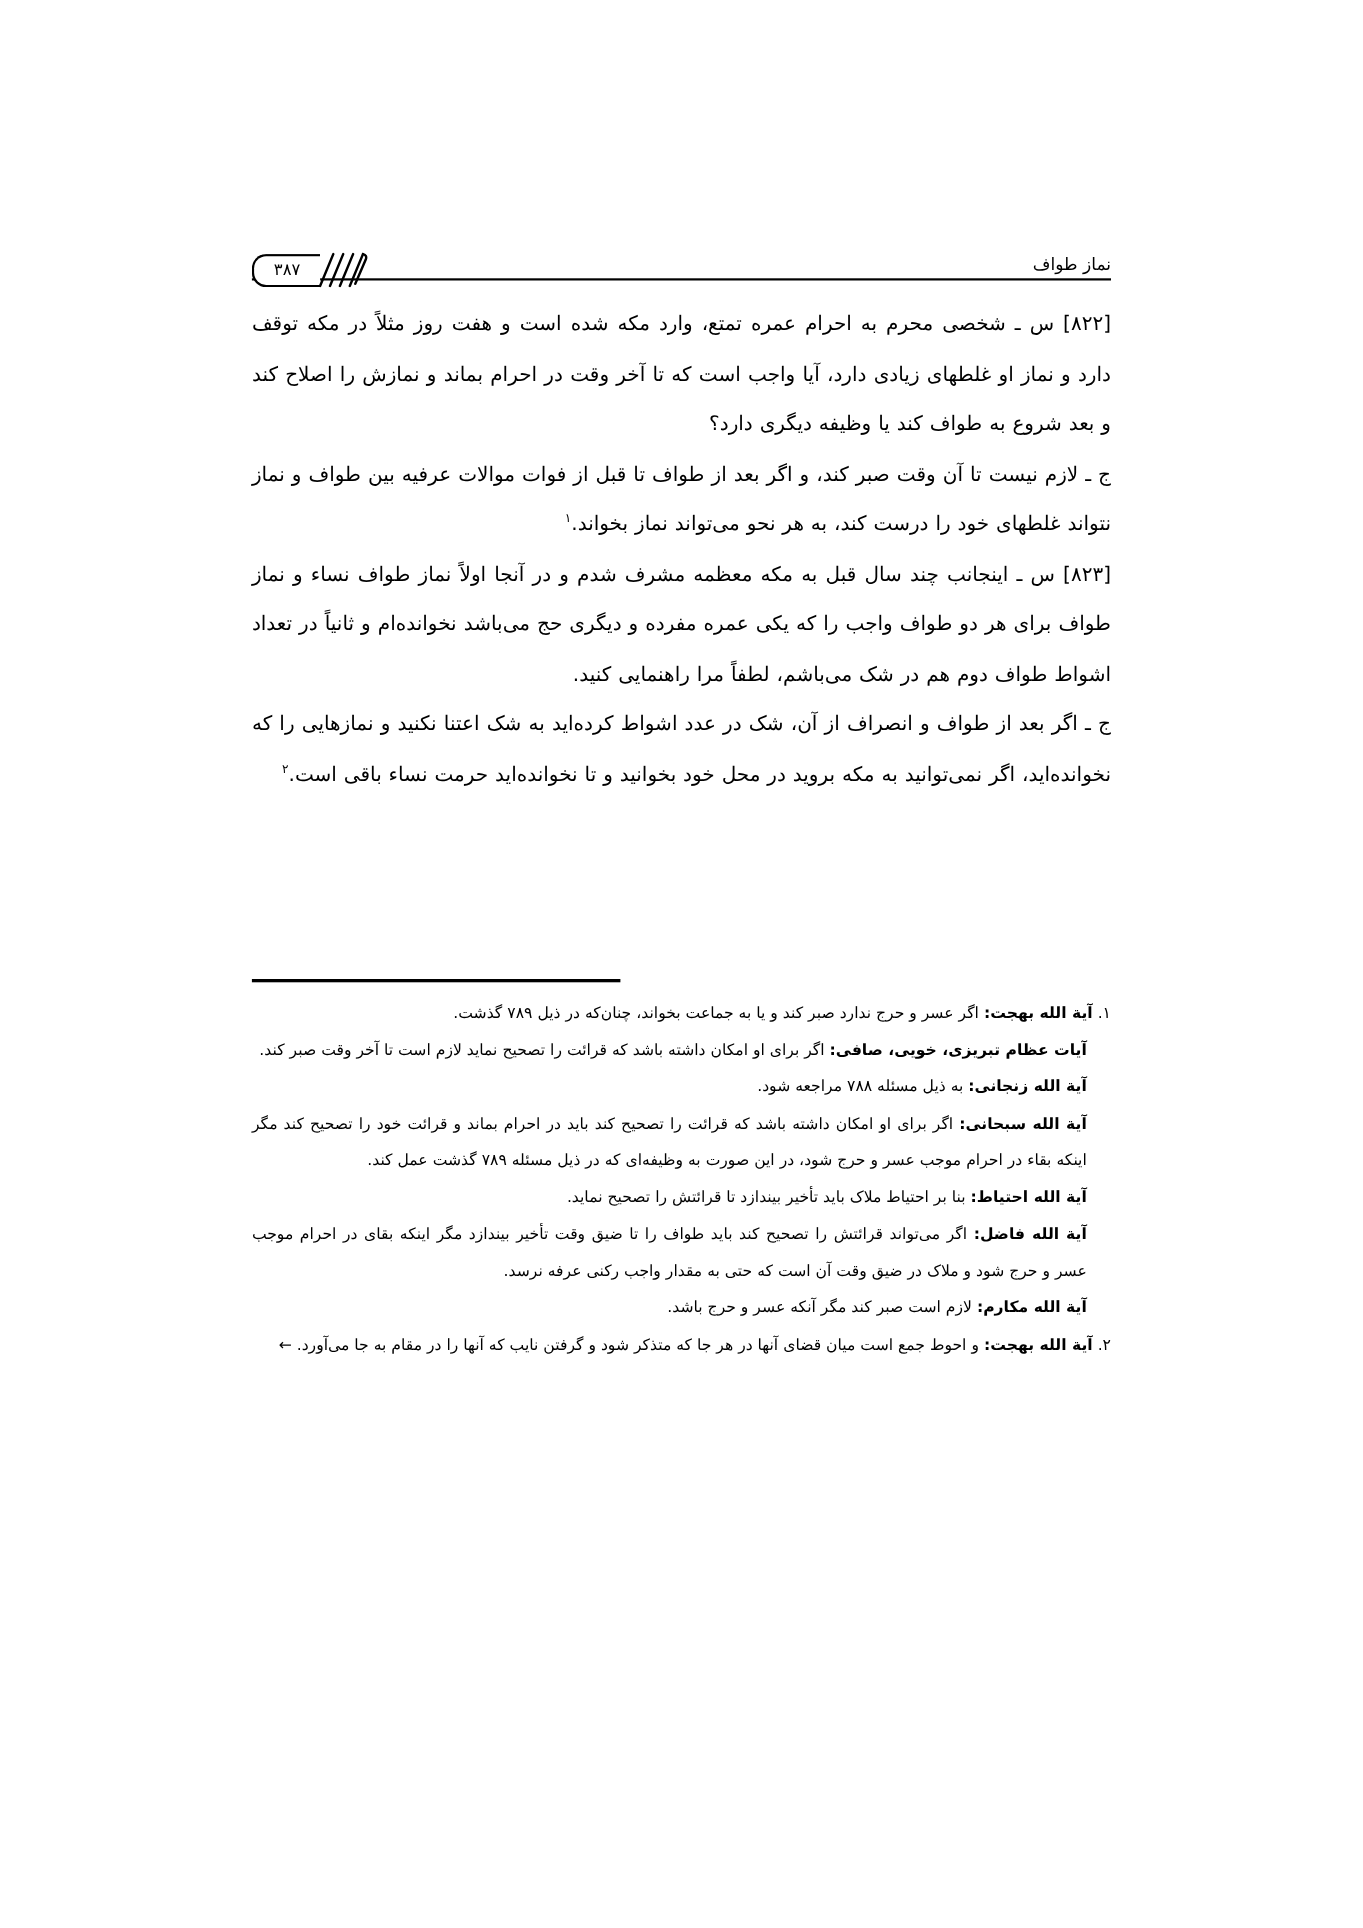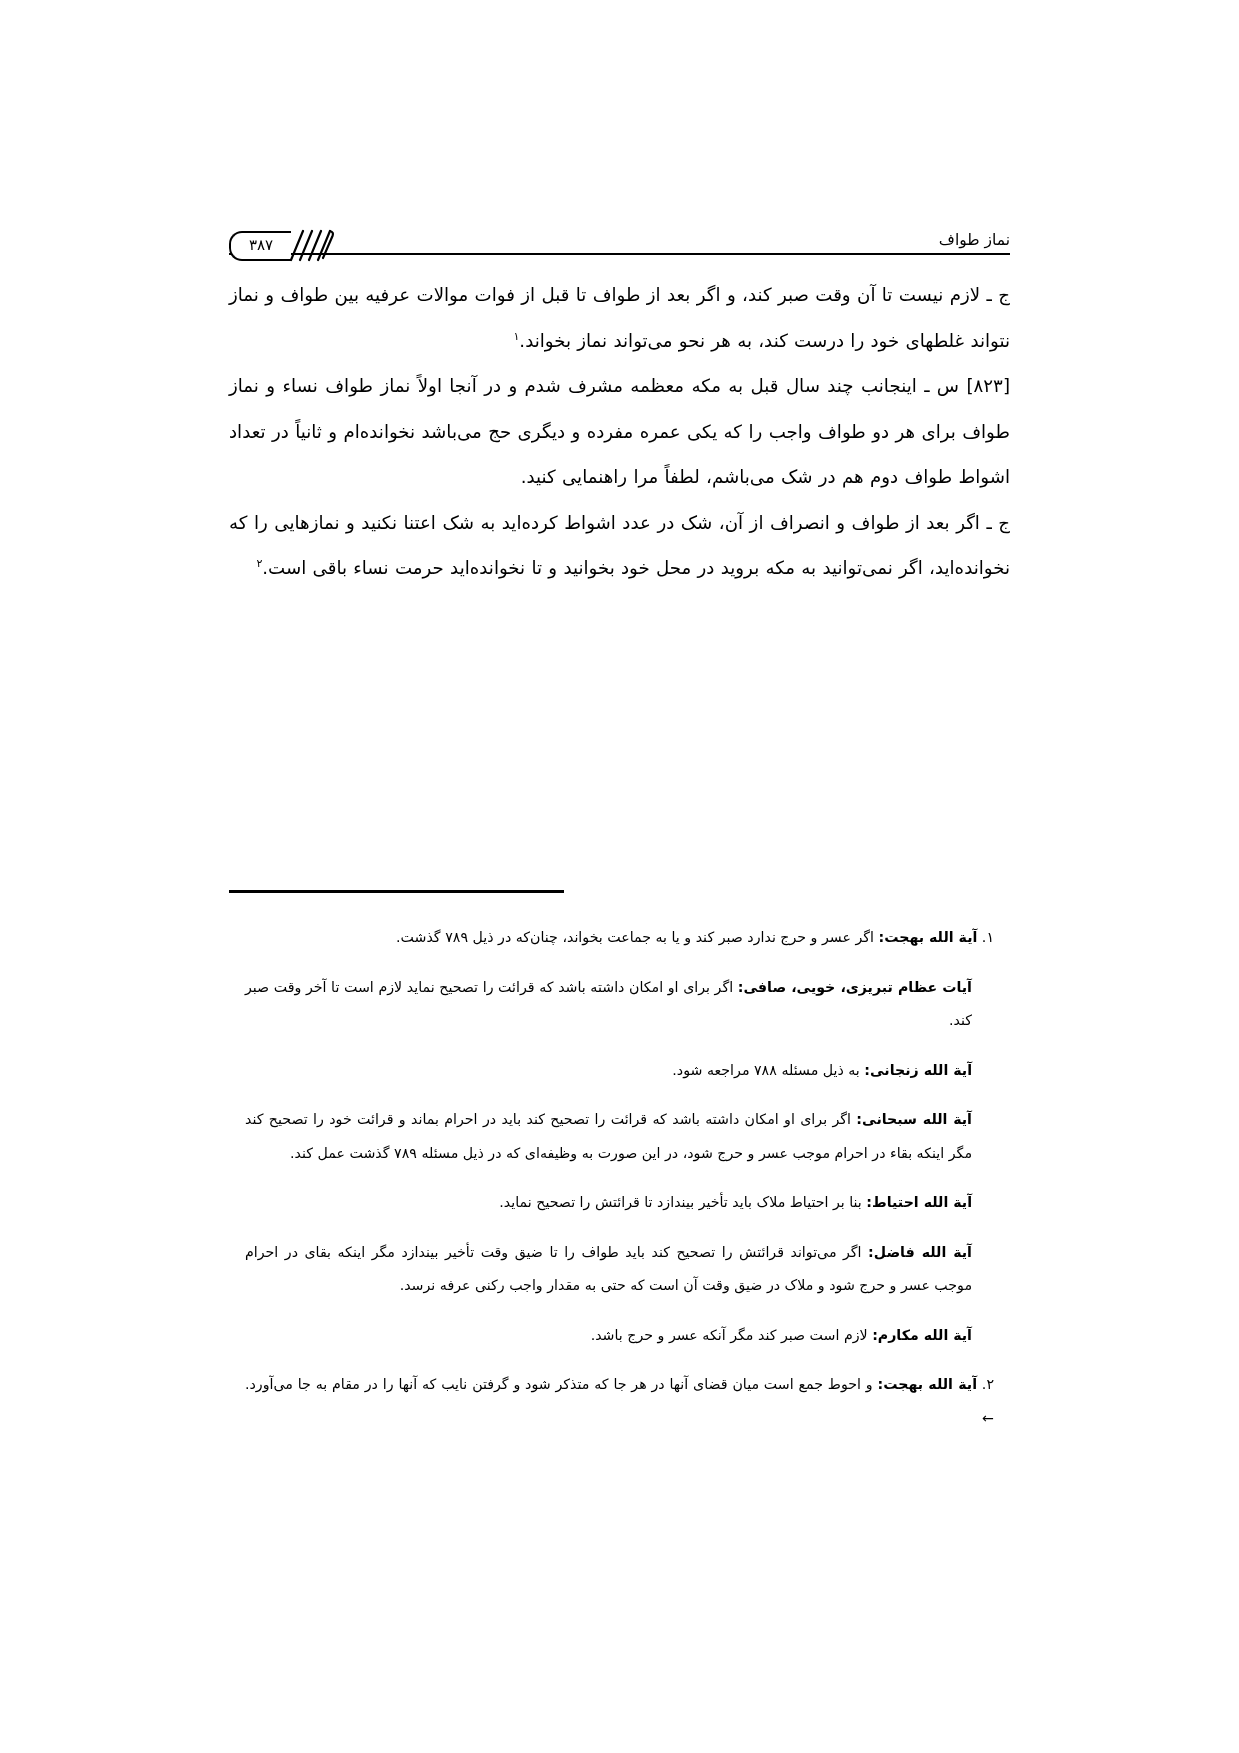--- a/index.html
+++ b/index.html
@@ -132,21 +132,21 @@
   }
   .footnotes {
     position: absolute;
     right: 229px;
     left: 229px;
     top: 905px;
     direction: rtl;
     text-align: justify;
   }
   p.fnote {
-    margin: 16px;
+    margin: 0;
     font-size: 14.2px;
     line-height: 33.5px;
     text-align: justify;
     font-weight: 400;
   }
   p.fnote.indent {
     padding-right: 22px;
   }
   .fn-marker { font-weight: 400; }
   .scholar { font-weight: 700; }
@@ -172,20 +172,23 @@
           <path d="M20 31 L32 2"></path>
           <path d="M29 31 L41 2"></path>
         </g>
         <path d="M41 2 Q45 3 43.5 7 L34 29" fill="none" stroke="#000" stroke-width="2.2" stroke-linecap="round"></path>
       </svg>
     </div>
   </div>
 
   <div class="body-col">
 
+    <p class="bodytext">
+      <span>[۸۲۲] س  ـ شخصی محرم به احرام عمره تمتع، وارد مکه شده است و هفت روز مثلاً در مکه توقف دارد و نماز او غلطهای زیادی دارد، آیا واجب است که تا آخر وقت در احرام بماند و نمازش را اصلاح کند و بعد شروع به طواف کند یا وظیفه دیگری دارد؟</span>
+    </p>
 
     <p class="bodytext">
       <span>ج ـ لازم نیست تا آن وقت صبر کند، و اگر بعد از طواف تا قبل از فوات موالات عرفیه بین طواف و نماز نتواند غلطهای خود را درست کند، به هر نحو می‌تواند نماز بخواند.</span><sup class="fn">۱</sup>
     </p>
 
     <p class="bodytext">
       <span>[۸۲۳] س  ـ اینجانب چند سال قبل به مکه معظمه مشرف شدم و در آنجا اولاً نماز طواف نساء و نماز طواف برای هر دو طواف واجب را که یکی عمره مفرده و دیگری حج می‌باشد نخوانده‌ام و ثانیاً در تعداد اشواط طواف دوم هم در شک می‌باشم، لطفاً مرا راهنمایی کنید.</span>
     </p>
 
     <p class="bodytext">

